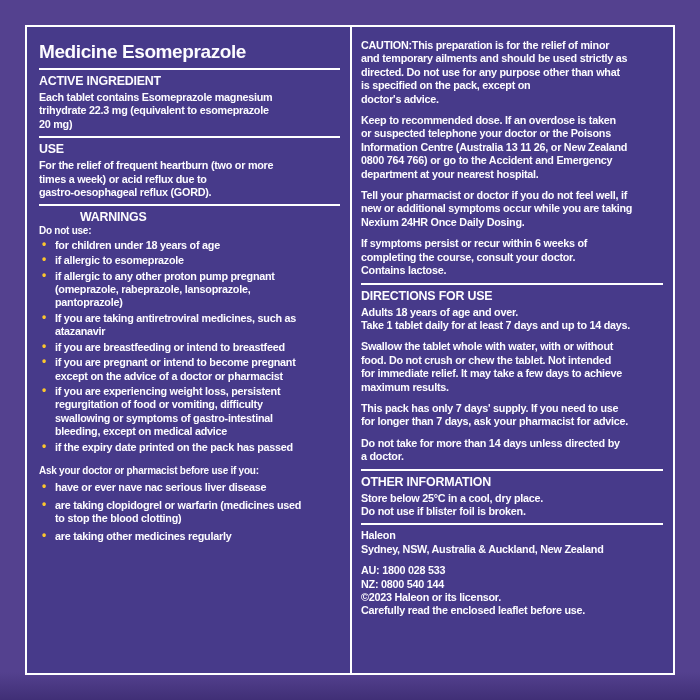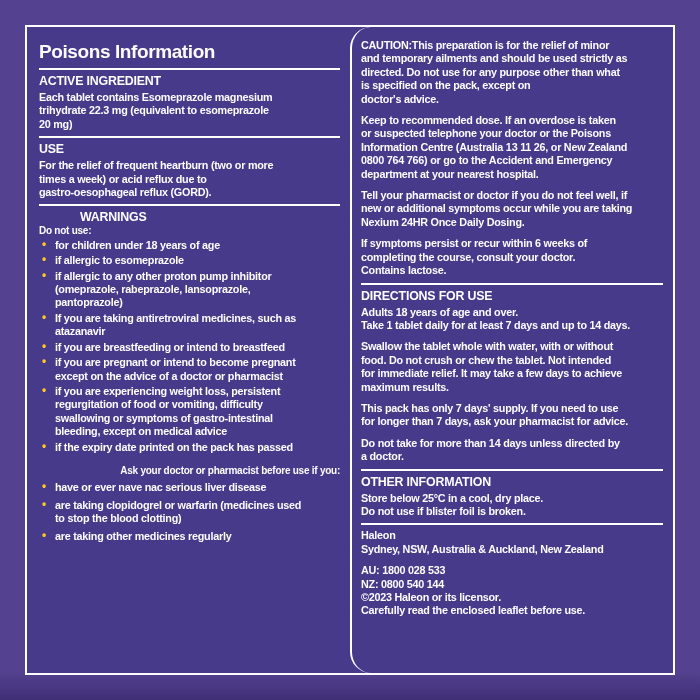--- a/index.html
+++ b/index.html
@@ -19,21 +19,21 @@
   .col{
     box-sizing:border-box;
     width:50%;
     padding:12px 10px 8px 12px;
     overflow:hidden;
     font-size:10.8px;
     line-height:13.4px;
     letter-spacing:-0.25px;
     font-weight:600;
   }
-  .col.right{border-left:2px solid #ffffff;padding-left:9px;border-radius:21px;}
+  .col.right{border-left:2px solid #ffffff;padding-left:9px;}
   .title{
     font-size:19px;line-height:21px;font-weight:800;letter-spacing:-0.4px;
     margin:2px 0 6px 0;
   }
   .rule{height:2px;background:#ffffff;border:none;margin:5px 0 4px 0;}
   .sect-head{
     font-size:12.4px;line-height:14px;font-weight:800;letter-spacing:-0.2px;
     margin:2px 0 3px 0;text-transform:none;
   }
   .sub-head{
@@ -45,51 +45,51 @@
   ul{list-style:none;margin:0 0 6px 0;padding:0;}
   li{
     position:relative;padding-left:16px;margin:1px 0 2px 0;
     white-space:pre-line;
   }
   li::before{
     content:"\2022";
     position:absolute;left:3px;top:-1px;
     color:#fcc62d;font-size:12px;font-weight:800;
   }
-  .ask-head{margin-top:10px;margin-bottom:4px;text-align:right;}
+  .ask-head{margin-top:10px;margin-bottom:4px;}
   .bold-inline{font-weight:800;}
   .caution-p{margin-bottom:8px;white-space:pre-line;}
 </style>
 </head>
 <body>
 
 <div class="frame">
 
   <div class="col left">
-    <div class="title">Poisons Information</div>
+    <div class="title">Medicine Esomeprazole</div>
     <hr class="rule">
 
     <div class="sect-head">ACTIVE INGREDIENT</div>
     <p class="tight">Each tablet contains Esomeprazole magnesium
 trihydrate 22.3 mg (equivalent to esomeprazole
 20 mg)</p>
     <hr class="rule">
 
     <div class="sect-head">USE</div>
     <p class="tight">For the relief of frequent heartburn (two or more
 times a week) or acid reflux due to
 gastro-oesophageal reflux (GORD).</p>
     <hr class="rule">
 
     <div class="sect-head" style="margin-bottom:0;margin-left:41px;">WARNINGS</div>
     <div class="sub-head">Do not use:</div>
     <ul>
       <li>for children under 18 years of age</li>
       <li>if allergic to esomeprazole</li>
-      <li>if allergic to any other proton pump inhibitor
+      <li>if allergic to any other proton pump pregnant
 (omeprazole, rabeprazole, lansoprazole,
 pantoprazole)</li>
       <li>If you are taking antiretroviral medicines, such as
 atazanavir</li>
       <li>if you are breastfeeding or intend to breastfeed</li>
       <li>if you are pregnant or intend to become pregnant
 except on the advice of a doctor or pharmacist</li>
       <li>if you are experiencing weight loss, persistent
 regurgitation of food or vomiting, difficulty
 swallowing or symptoms of gastro-intestinal

